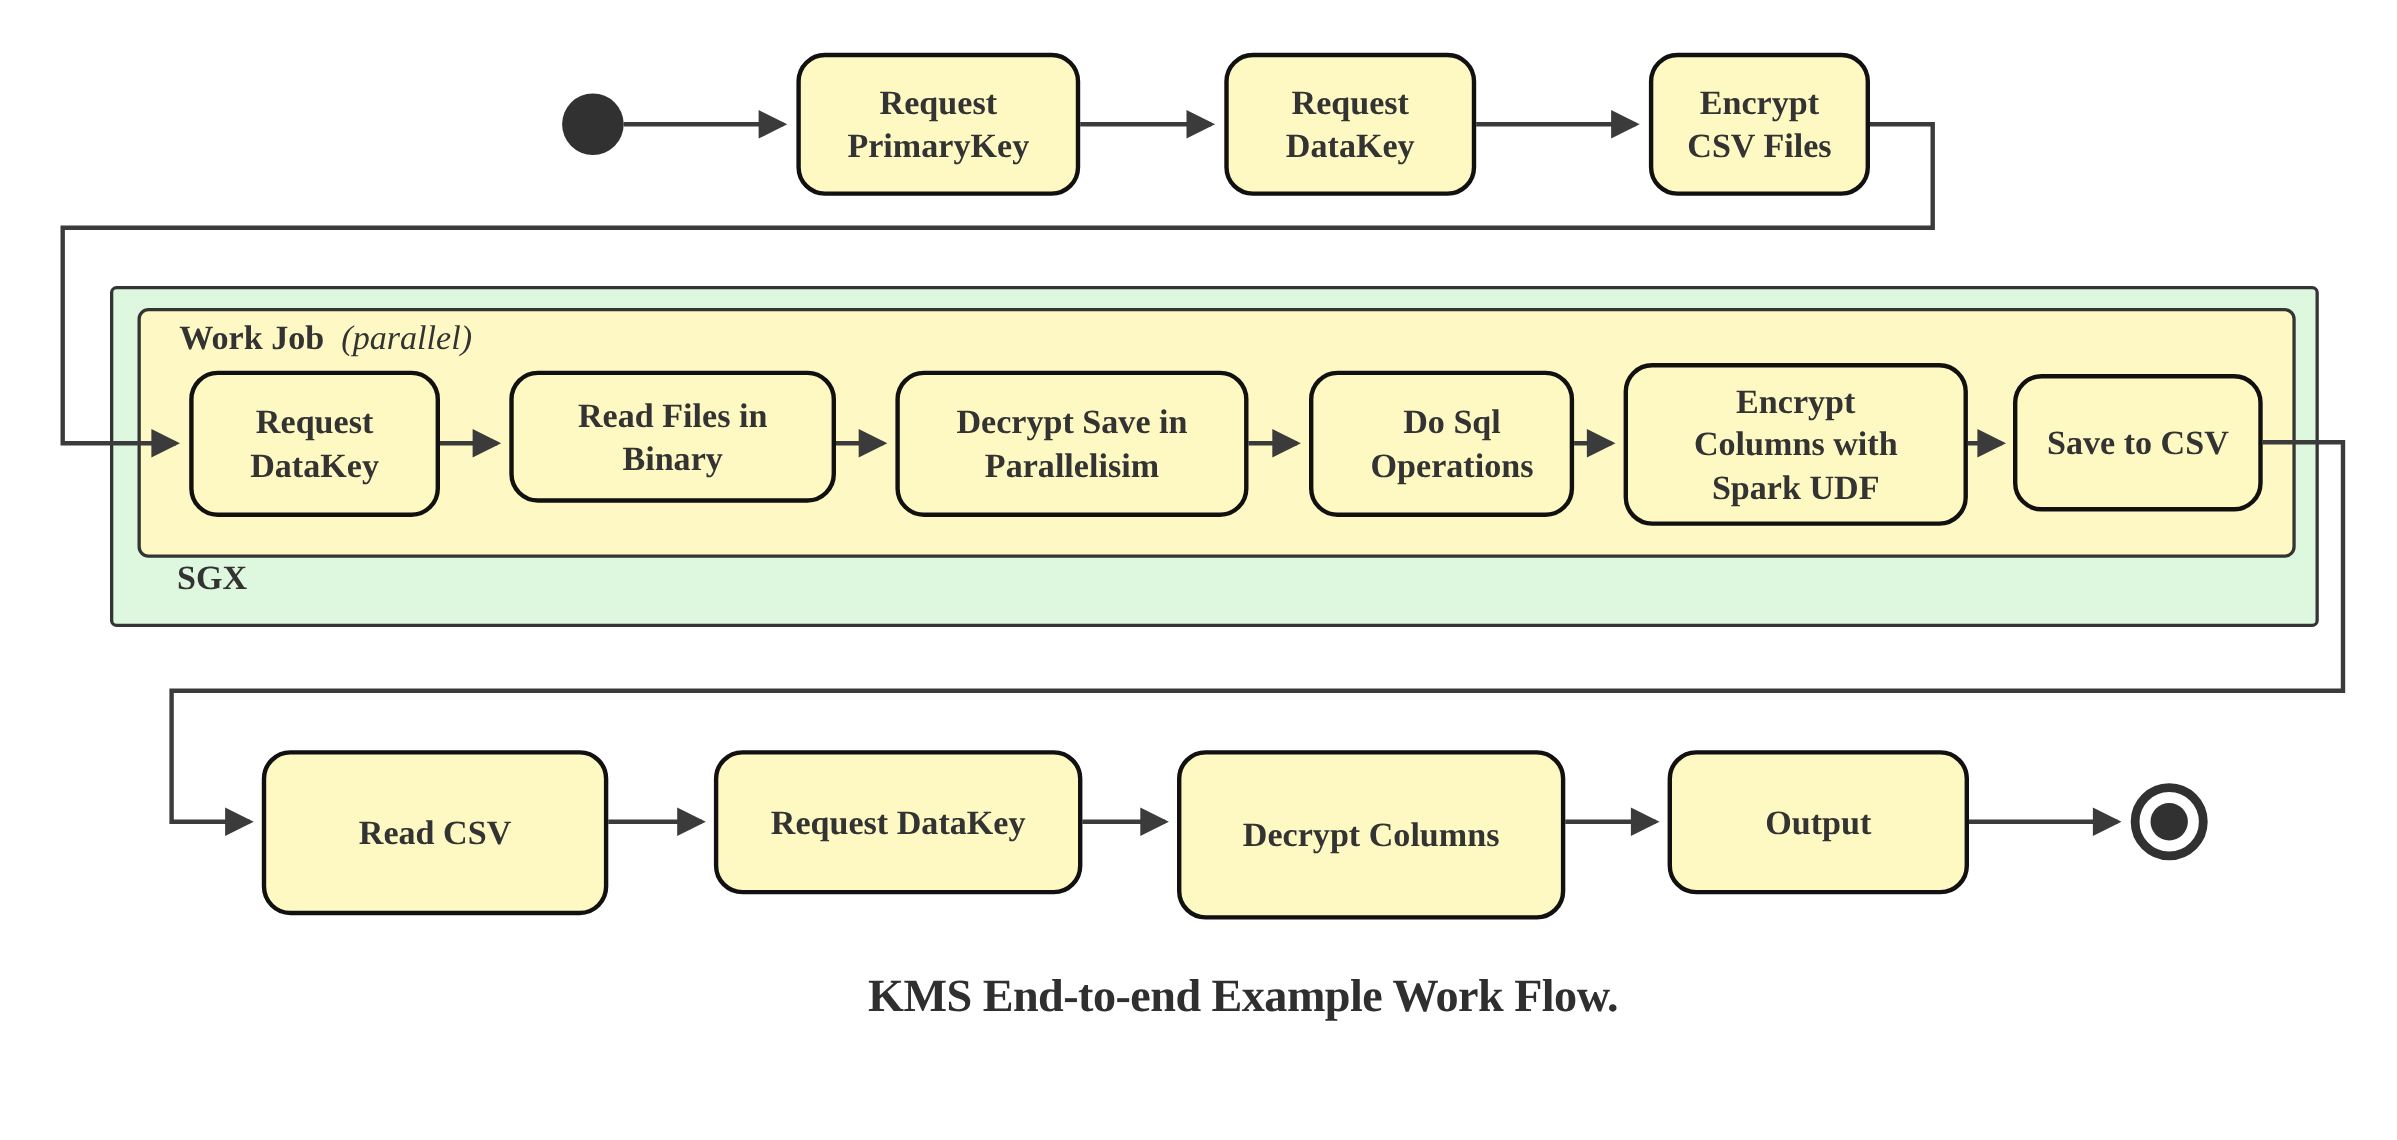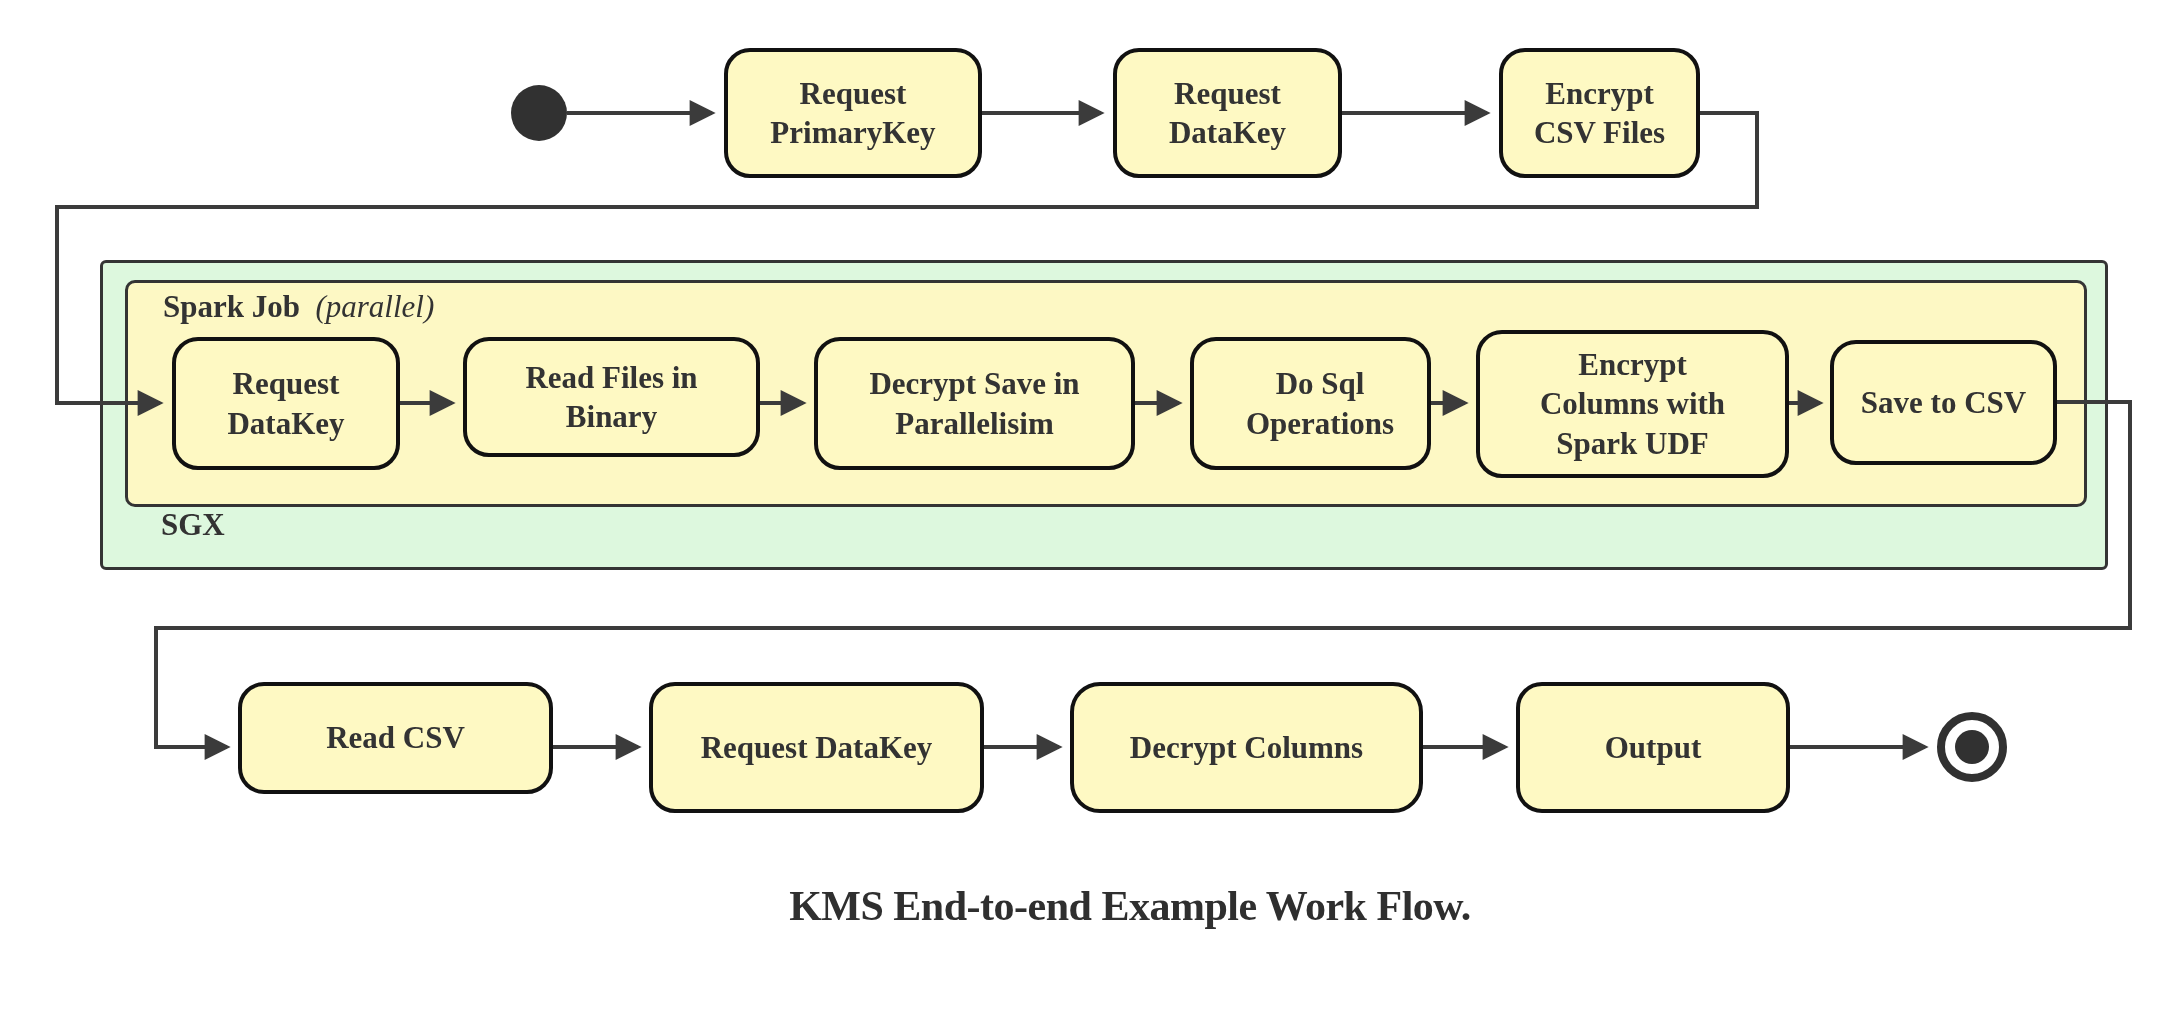--- a/index.html
+++ b/index.html
@@ -40,21 +40,21 @@
 <body>
 
 <div class="canvas">
 
   <div class="container sgx" style="left:100px;top:260px;width:2008px;height:310px;">
     <span class="cluster-label" style="left:58px;top:244px;">SGX</span>
   </div>
 
   <div class="container spark" style="left:125px;top:280px;width:1962px;height:227px;">
     <div class="cluster-label" style="left:35px;top:6px;">
-      <span>Spark Job</span>
+      <span>Work Job</span>
       <span class="cluster-note">&nbsp;</span><span class="cluster-note">(parallel)</span>
     </div>
   </div>
 
   <svg class="edges" viewBox="0 0 2179 1036" xmlns="http://www.w3.org/2000/svg">
     <defs>
       <marker id="arrow" viewBox="0 0 10 10" refX="8.6" refY="5" markerWidth="7" markerHeight="6.5" orient="auto-start-reverse">
         <path d="M0,0 L10,5 L0,10 z" fill="#3b3b3b"></path>
       </marker>
     </defs>
@@ -94,19 +94,19 @@
 Binary</div>
   <div class="node" style="left:814px;top:337px;width:321px;height:133px;">Decrypt Save in
 Parallelisim</div>
   <div class="node" style="left:1190px;top:337px;width:241px;height:133px;padding-left:19px;">Do Sql
 Operations</div>
   <div class="node" style="left:1476px;top:330px;width:313px;height:148px;">Encrypt
 Columns with
 Spark UDF</div>
   <div class="node" style="left:1830px;top:340px;width:227px;height:125px;">Save to CSV</div>
 
-  <div class="node" style="left:238px;top:682px;width:315px;height:112px;">Read CSV</div>
+  <div class="node" style="left:238px;top:682px;width:315px;height:150px;">Read CSV</div>
   <div class="node" style="left:649px;top:682px;width:335px;height:131px;">Request DataKey</div>
-  <div class="node" style="left:1070px;top:682px;width:353px;height:131px;border-radius:30px;">Decrypt Columns</div>
+  <div class="node" style="left:1070px;top:682px;width:353px;height:154px;">Decrypt Columns</div>
   <div class="node" style="left:1516px;top:682px;width:274px;height:131px;">Output</div>
 
   <div class="caption">KMS End-to-end Example Work Flow.</div>
 </div>
 
 </body></html>

